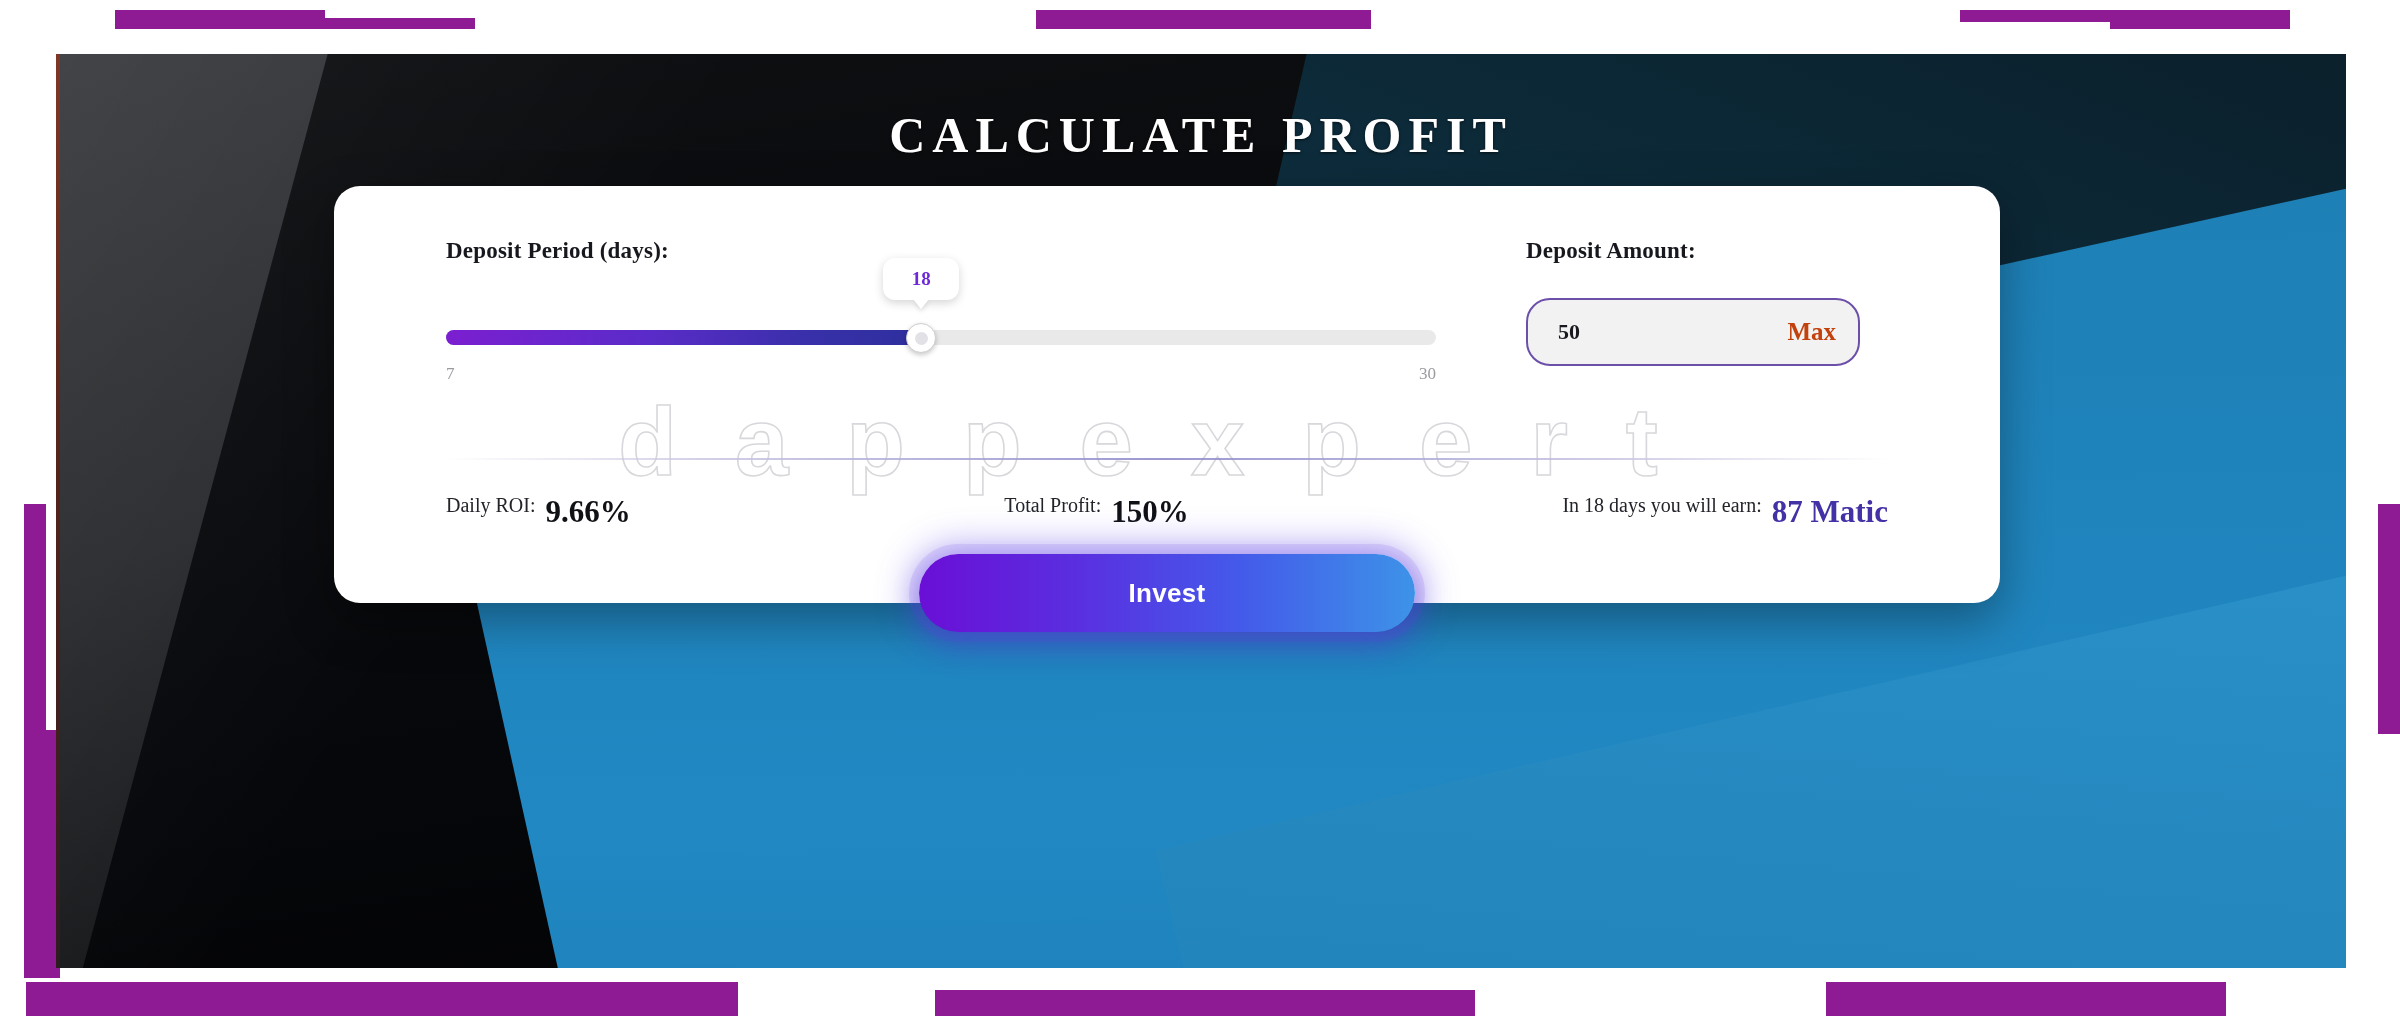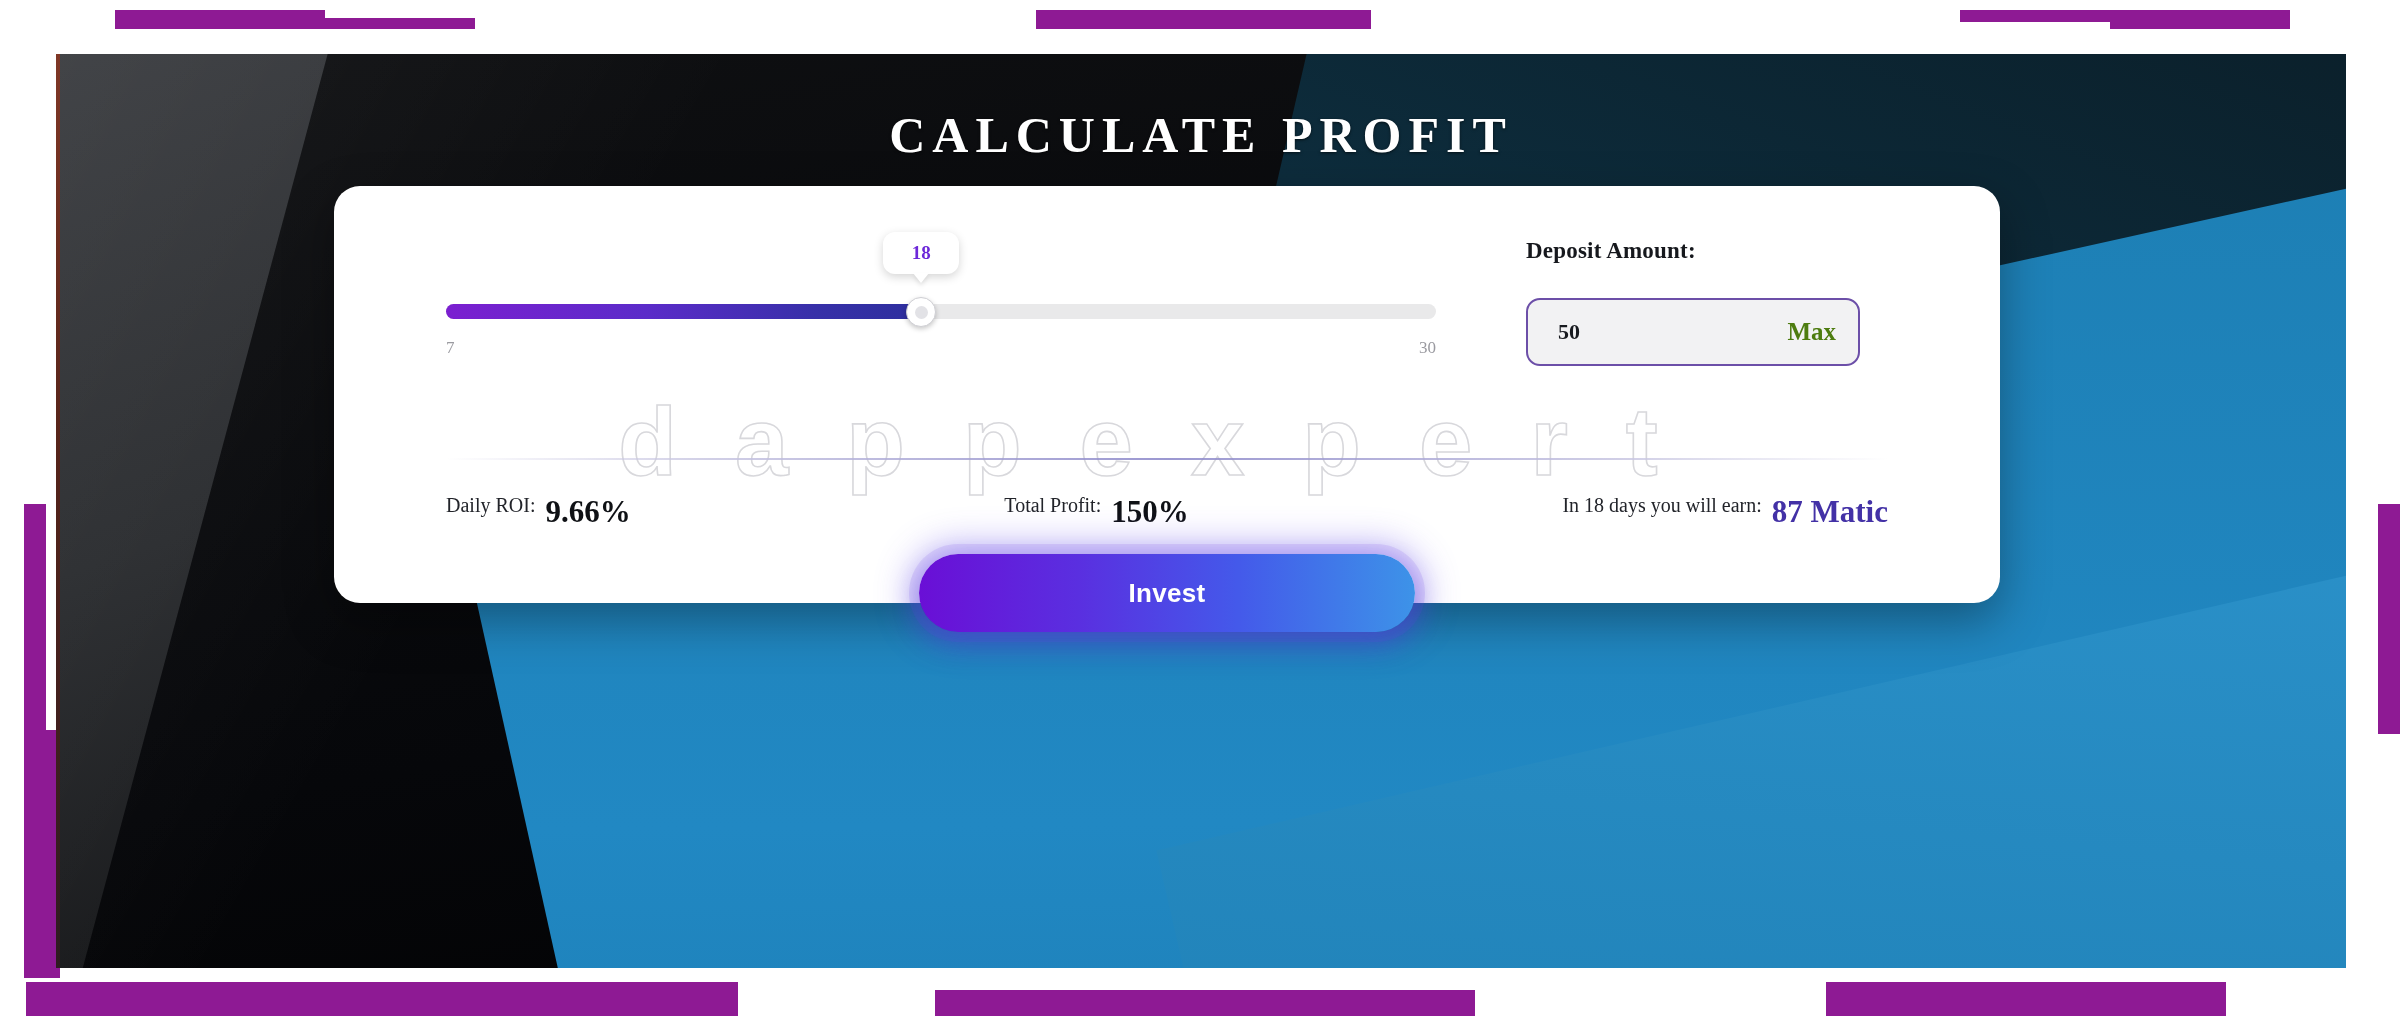--- a/index.html
+++ b/index.html
@@ -179,34 +179,34 @@
   }
   #range-min { left: 0; }
   #range-max { right: 0; }
 
   
   #amount-input {
     margin-top: 34px;
     width: 334px; height: 68px;
     background:#f2f2f3;
     border: 2px solid #6c4fa8;
-    border-radius: 14px;
+    border-radius: 24px;
     display:flex; align-items:center; justify-content:space-between;
     padding: 0 22px 0 28px;
   }
   #amount-value {
     font-family:"Liberation Serif", serif;
     font-weight:700; font-size: 22px; color:#181a1f;
     background: transparent; border: none; outline: none;
     width: 180px;
   }
   #amount-max {
     font-family:"Liberation Serif", serif;
     font-weight:700; font-size: 25px;
-    color:#4d7c0f;
+    color:#c2410c;
     cursor:pointer;
   }
 
   
   #divider {
     position:absolute; left: 112px; right: 112px; top: 272px;
     height: 2px;
     background: linear-gradient(90deg, rgba(255,255,255,0) 0%, #c9c7e2 18%, #8a86c9 50%, #c9c7e2 82%, rgba(255,255,255,0) 100%);
     opacity:.85;
   }
@@ -278,20 +278,21 @@
 
     <h1 id="hero-title">CALCULATE PROFIT</h1>
   </div>
 
   <div id="card">
     <div class="card-inner">
 
       <div id="watermark">dappexpert</div>
 
       <div id="period-block">
+        <div class="field-label">Deposit Period (days):</div>
 
         <div id="slider-wrap">
           <div id="slider-track"></div>
           <div id="slider-fill" style="width: 475.2px;"></div>
           <div id="slider-tooltip" style="left: 475.2px;">18</div>
           <div id="slider-handle" style="left: 475.2px;"></div>
 
           <div class="range-end" id="range-min">7</div>
           <div class="range-end" id="range-max">30</div>
         </div>

